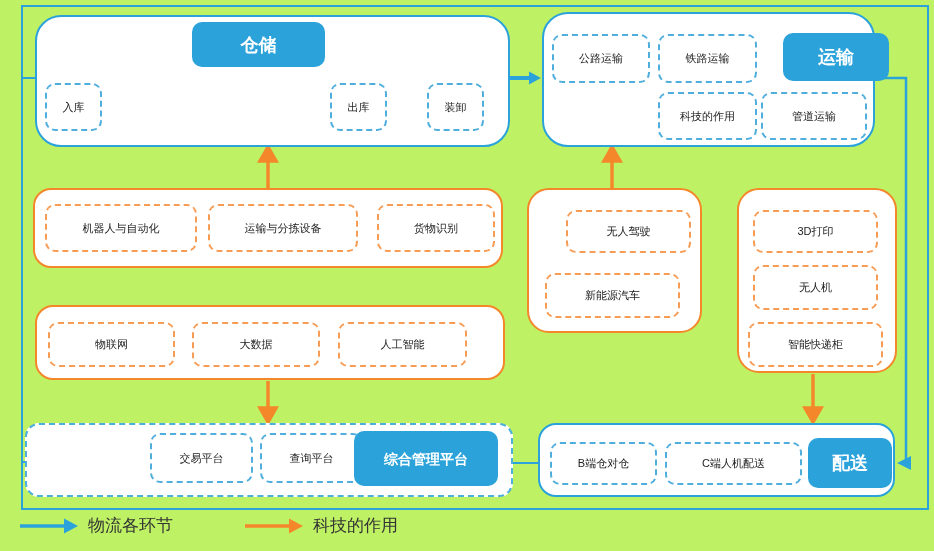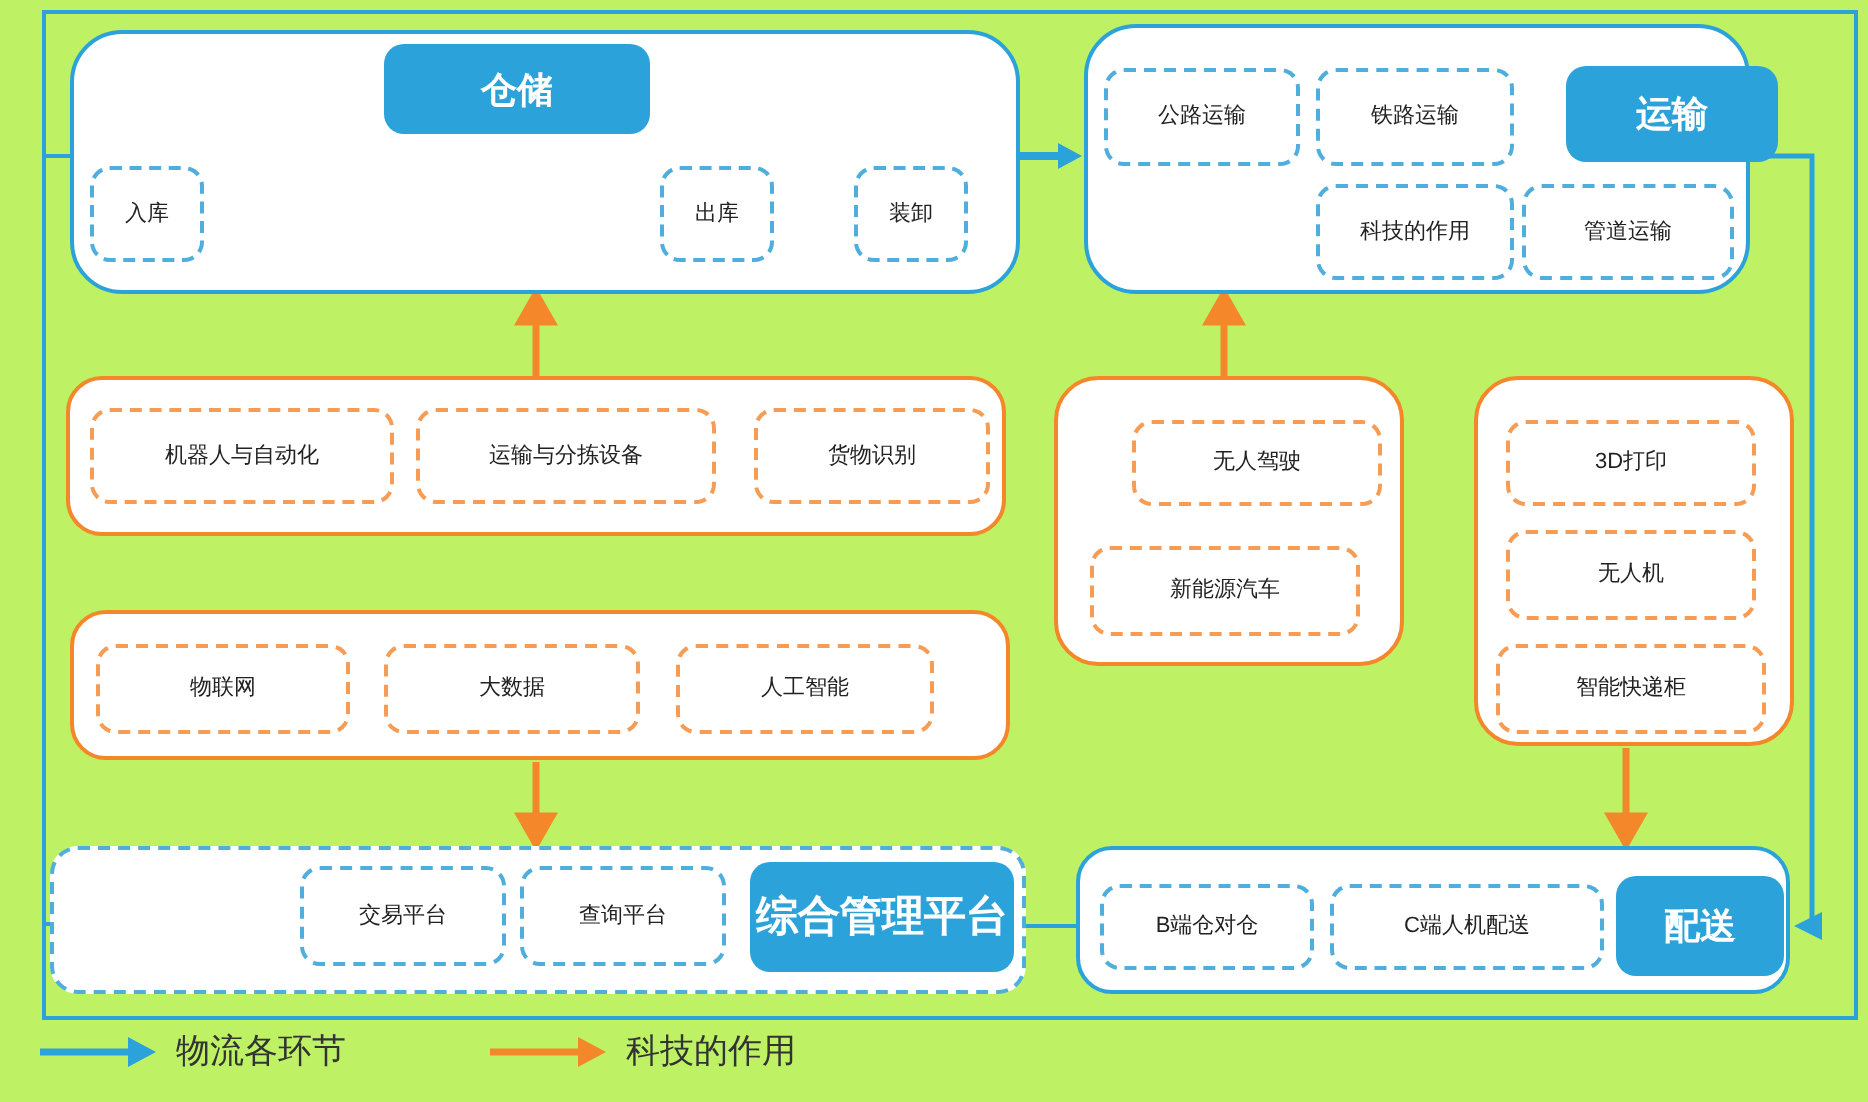--- a/index.html
+++ b/index.html
@@ -95,21 +95,21 @@
   <div class="no" style="left:545px;top:273px;width:135px;height:45px">新能源汽车</div>
 
   <div class="container-orange" style="left:737px;top:188px;width:160px;height:185px;border-radius:22px"></div>
   <div class="no" style="left:753px;top:210px;width:125px;height:43px">3D打印</div>
   <div class="no" style="left:753px;top:265px;width:125px;height:45px">无人机</div>
   <div class="no" style="left:748px;top:322px;width:135px;height:45px">智能快递柜</div>
 
   <div class="container-blue-dashed" style="left:25px;top:423px;width:488px;height:74px"></div>
   <div class="nb" style="left:150px;top:433px;width:103px;height:50px">交易平台</div>
   <div class="nb" style="left:260px;top:433px;width:103px;height:50px">查询平台</div>
-  <div class="sb" style="left:375px;top:431px;width:132px;height:55px;font-size:21px">综合管理平台</div>
+  <div class="sb" style="left:354px;top:431px;width:144px;height:55px;font-size:14px">综合管理平台</div>
 
   <div class="container-blue" style="left:538px;top:423px;width:357px;height:74px;border-radius:18px"></div>
   <div class="nb" style="left:550px;top:442px;width:107px;height:43px">B端仓对仓</div>
   <div class="nb" style="left:665px;top:442px;width:137px;height:43px">C端人机配送</div>
   <div class="sb" style="left:808px;top:438px;width:84px;height:50px">配送</div>
 
   <div class="legend-label" style="left:88px;top:515px">物流各环节</div>
   <div class="legend-label" style="left:313px;top:515px">科技的作用</div>
 
 </div>

